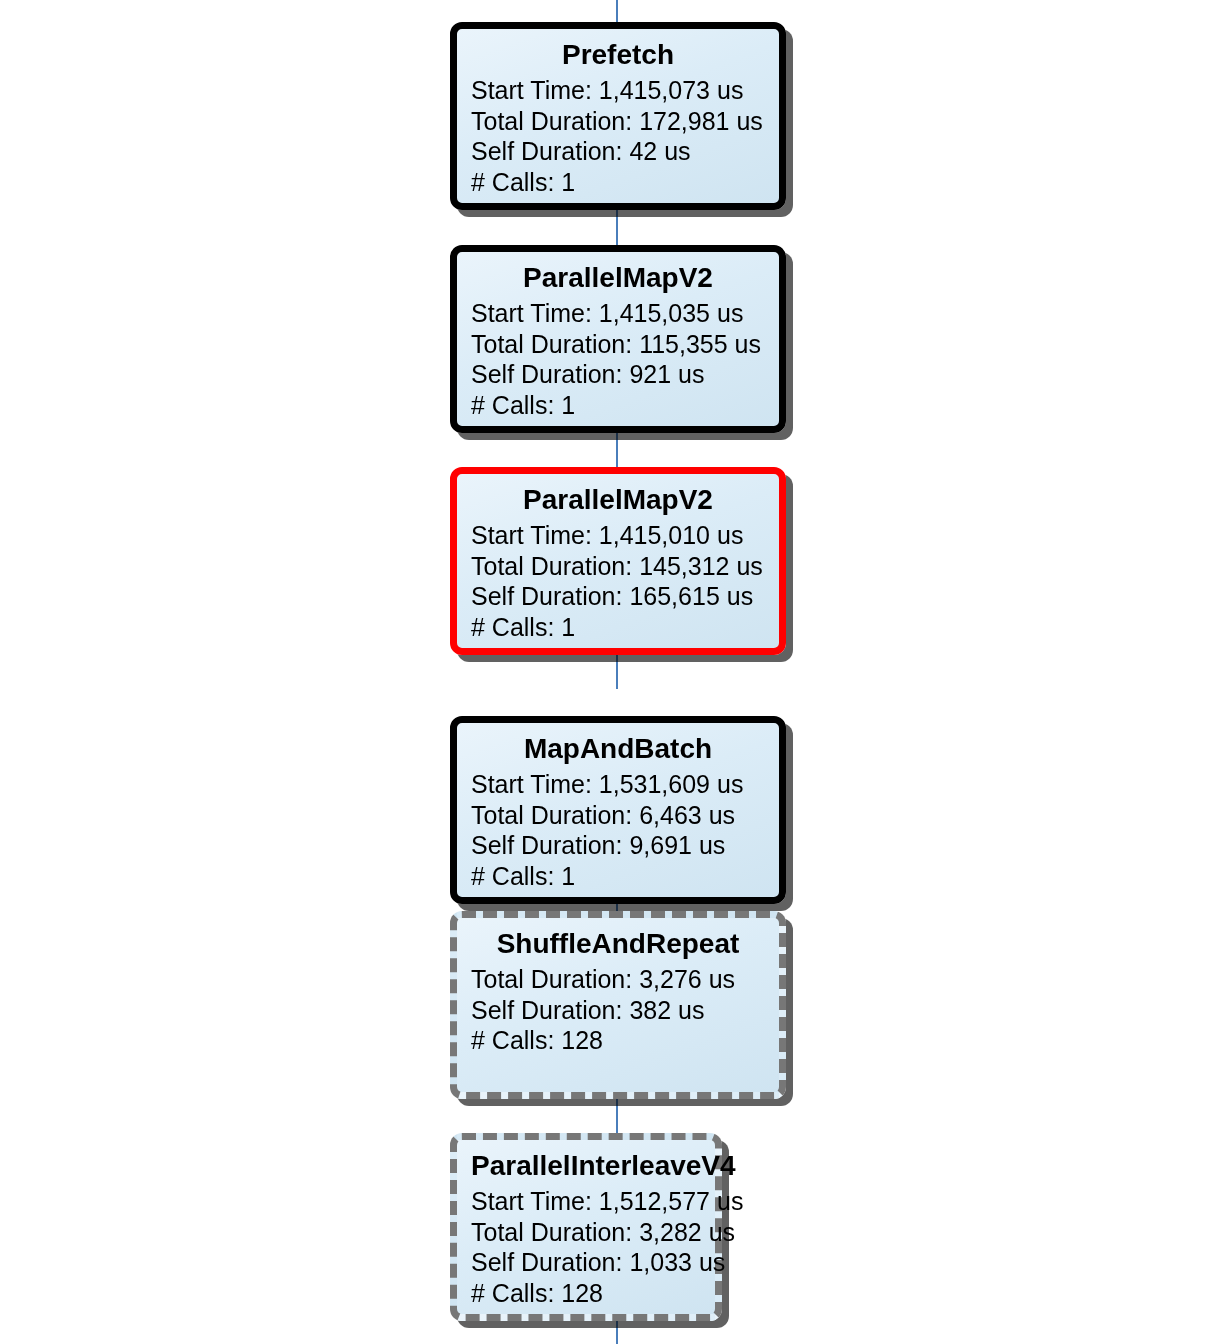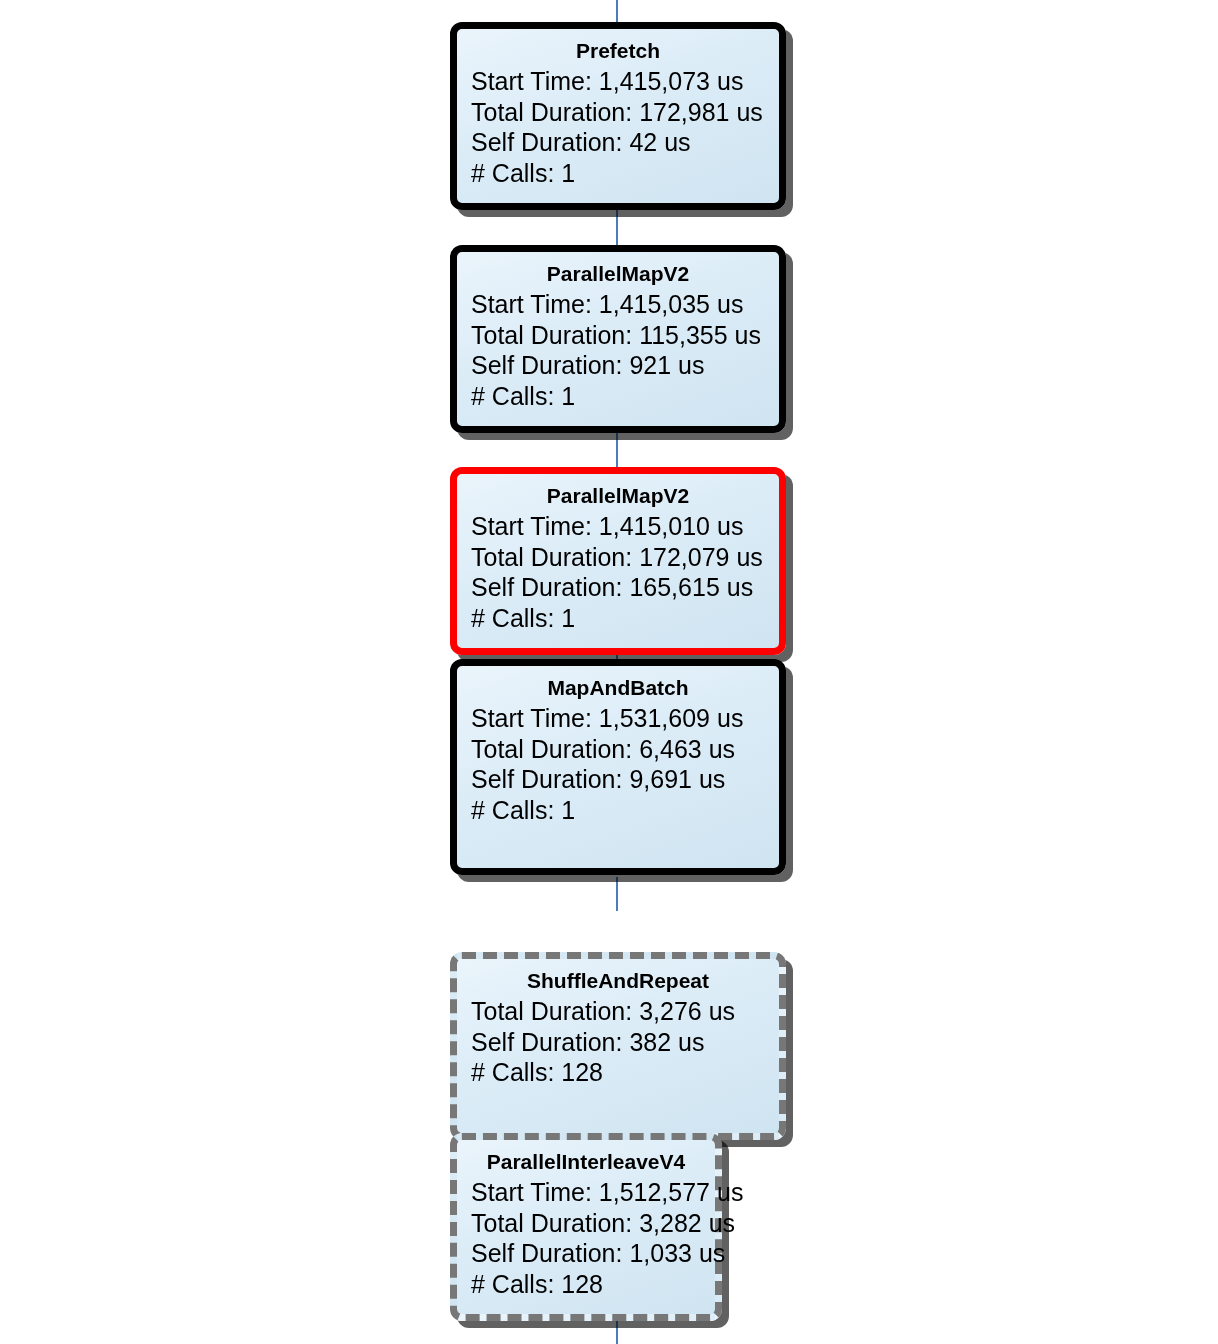--- a/index.html
+++ b/index.html
@@ -38,21 +38,21 @@
   .node-solid {
     border: 7px solid #000000;
   }
   .node-highlight {
     border: 7px solid #ff0000;
   }
   .node-dashed {
     border: 7px dashed #777777;
   }
   .node-title {
-    font-size: 21px;
+    font-size: 28px;
     font-weight: bold;
     color: #000000;
     text-align: center;
     line-height: 1.3;
     margin-bottom: 2px;
     white-space: nowrap;
   }
   .node-line {
     font-size: 25px;
     color: #000000;
@@ -85,32 +85,32 @@
       <div class="node node-solid" style="left: 450px; top: 245px; width: 336px; height: 188px;">
         <div class="node-title">ParallelMapV2</div>
         <div class="node-line">Start Time: 1,415,035 us</div>
         <div class="node-line">Total Duration: 115,355 us</div>
         <div class="node-line">Self Duration: 921 us</div>
         <div class="node-line"># Calls: 1</div>
       </div>
       <div class="node node-highlight" style="left: 450px; top: 467px; width: 336px; height: 188px;">
         <div class="node-title">ParallelMapV2</div>
         <div class="node-line">Start Time: 1,415,010 us</div>
-        <div class="node-line">Total Duration: 172,079 us</div>
+        <div class="node-line">Total Duration: 145,312 us</div>
         <div class="node-line">Self Duration: 165,615 us</div>
         <div class="node-line"># Calls: 1</div>
       </div>
-      <div class="node node-solid" style="left: 450px; top: 659px; width: 336px; height: 216px;">
+      <div class="node node-solid" style="left: 450px; top: 716px; width: 336px; height: 188px;">
         <div class="node-title">MapAndBatch</div>
         <div class="node-line">Start Time: 1,531,609 us</div>
         <div class="node-line">Total Duration: 6,463 us</div>
         <div class="node-line">Self Duration: 9,691 us</div>
         <div class="node-line"># Calls: 1</div>
       </div>
-      <div class="node node-dashed" style="left: 450px; top: 952px; width: 336px; height: 188px;">
+      <div class="node node-dashed" style="left: 450px; top: 911px; width: 336px; height: 188px;">
         <div class="node-title">ShuffleAndRepeat</div>
         <div class="node-line">Total Duration: 3,276 us</div>
         <div class="node-line">Self Duration: 382 us</div>
         <div class="node-line"># Calls: 128</div>
       </div>
       <div class="node node-dashed" style="left: 450px; top: 1133px; width: 272px; height: 188px;">
         <div class="node-title">ParallelInterleaveV4</div>
         <div class="node-line">Start Time: 1,512,577 us</div>
         <div class="node-line">Total Duration: 3,282 us</div>
         <div class="node-line">Self Duration: 1,033 us</div>

